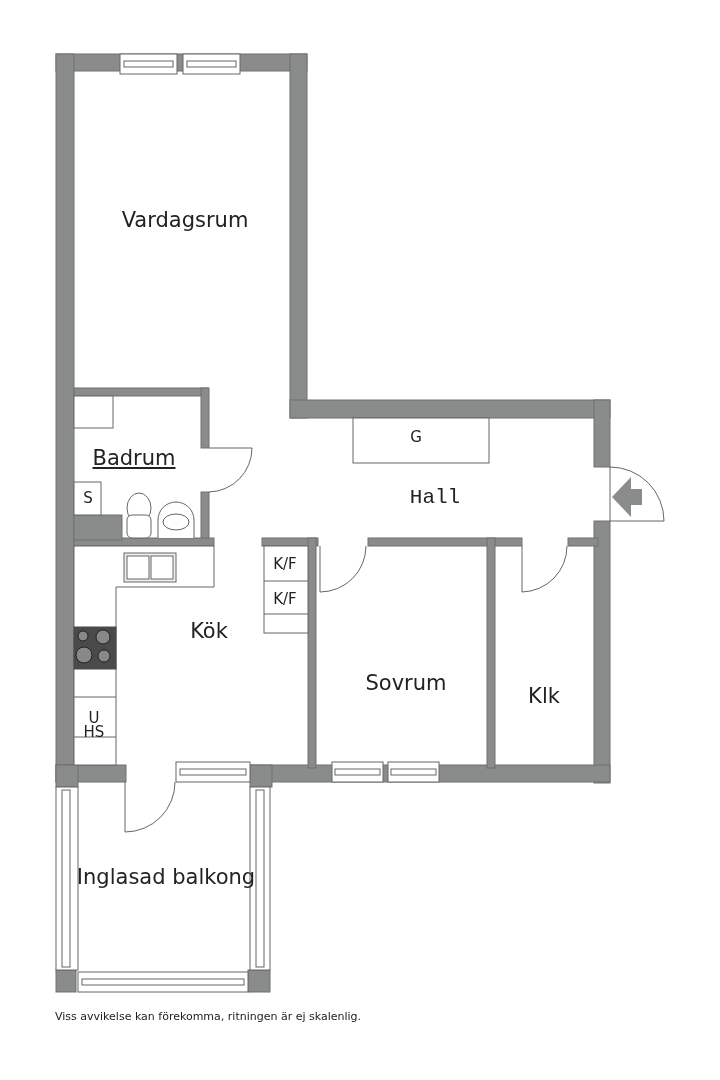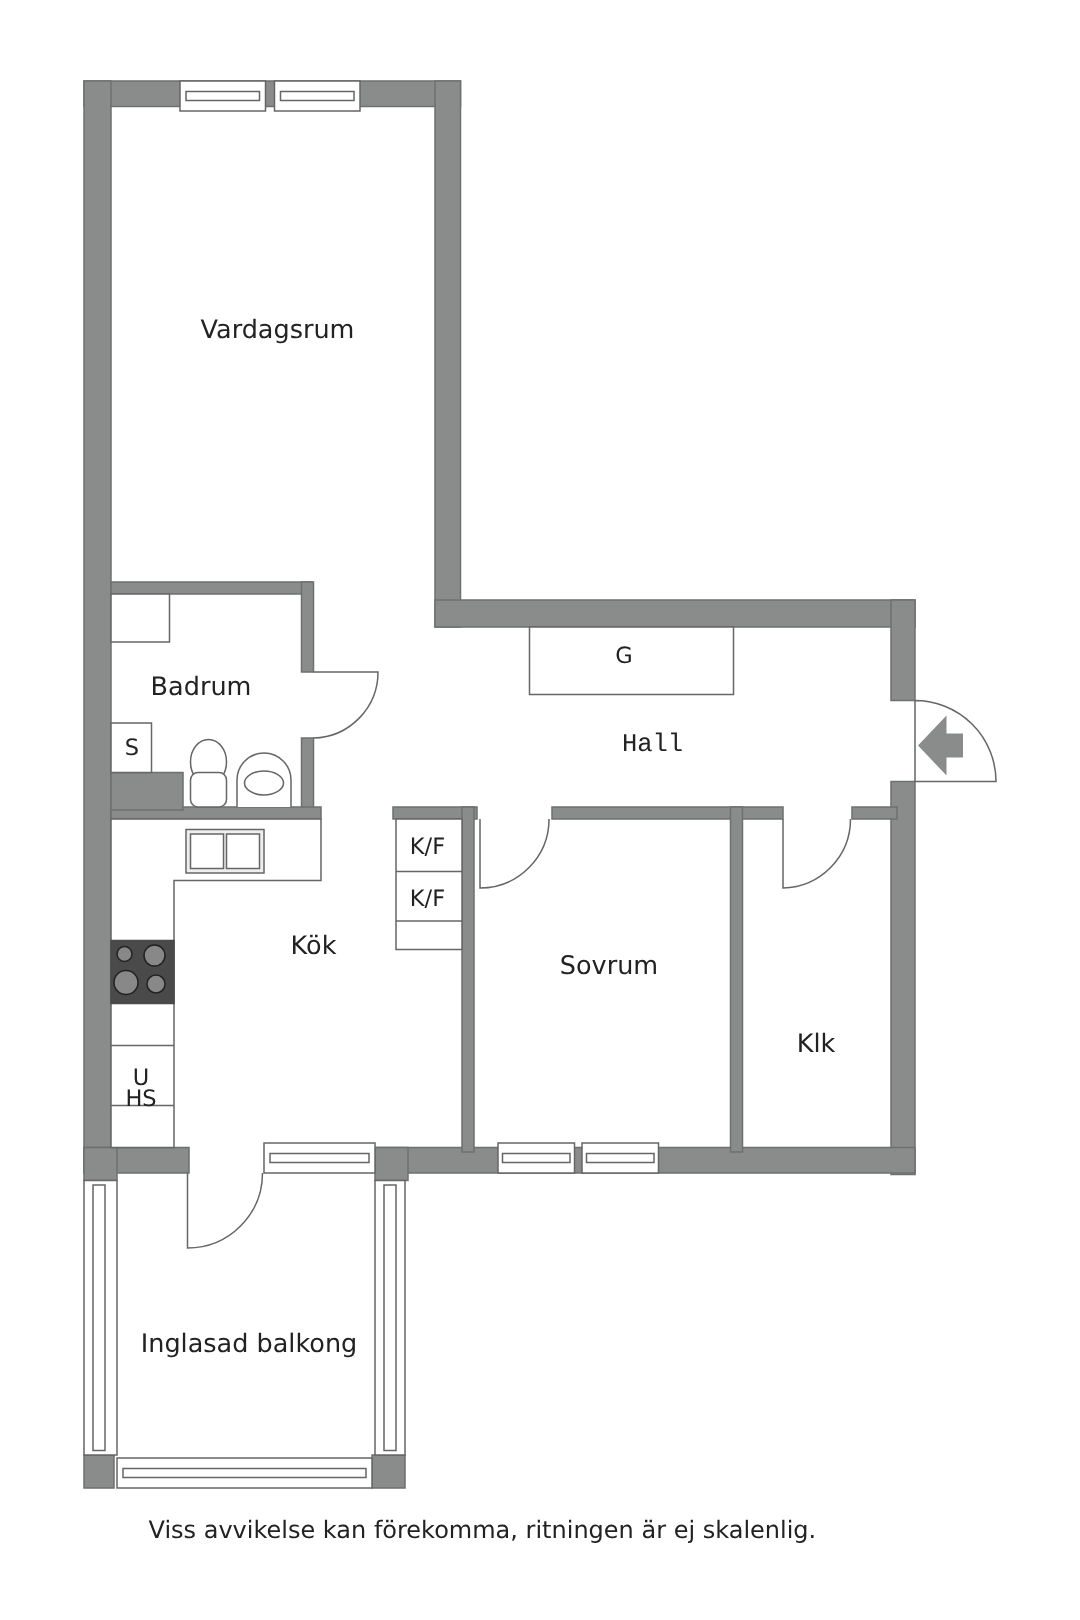--- a/index.html
+++ b/index.html
@@ -1,20 +1,20 @@
 <!DOCTYPE html>
 <html><head>
 <meta charset="utf-8">
 <style>
   html, body { margin: 0; padding: 0; background: #ffffff; }
   body { width: 720px; height: 1080px; position: relative; overflow: hidden; font-family: "DejaVu Sans", sans-serif; }
   #plan { position: absolute; left: 0; top: 0; }
-  .room-label { position: absolute; font-family: "DejaVu Sans", sans-serif; font-size: 17px; color: #222; white-space: nowrap; transform: translate(-50%, -50%); }
+  .room-label { position: absolute; font-family: "DejaVu Sans", sans-serif; font-size: 21px; color: #222; white-space: nowrap; transform: translate(-50%, -50%); }
   .fix-label { position: absolute; font-family: "DejaVu Sans", sans-serif; font-size: 15px; color: #222; transform: translate(-50%, -50%); }
-  .disclaimer { position: absolute; left: 55px; top: 1010px; font-family: "DejaVu Sans", sans-serif; font-size: 16px; color: #222; margin-left: 44px; }
+  .disclaimer { position: absolute; left: 55px; top: 1010px; font-family: "DejaVu Sans", sans-serif; font-size: 11px; color: #222; }
 </style>
 </head>
 <body>
 
 <svg id="plan" width="720" height="1080" viewBox="0 0 720 1080">
 
   <g fill="#8a8c8c" stroke="#6e7070" stroke-width="1">
 
     <rect x="56" y="54" width="251" height="17"></rect>
 
@@ -125,26 +125,26 @@
   </g>
   <g fill="#888" stroke="#222" stroke-width="1">
     <circle cx="83" cy="636" r="5"></circle>
     <circle cx="103" cy="637" r="7"></circle>
     <circle cx="84" cy="655" r="8"></circle>
     <circle cx="104" cy="656" r="6"></circle>
   </g>
 </svg>
 
 <div class="room-label" style="left:185px;top:220px;">Vardagsrum</div>
-<div class="room-label" style="left:134px;top:458px;">Badrum</div>
+<div class="room-label" style="left:134px;top:458px;text-decoration:underline;">Badrum</div>
 <div class="room-label" style="left:435px;top:497px;font-family:Liberation Mono, monospace;">Hall</div>
 <div class="room-label" style="left:209px;top:631px;">Kök</div>
-<div class="room-label" style="left:406px;top:644px;">Sovrum</div>
+<div class="room-label" style="left:406px;top:683px;">Sovrum</div>
 <div class="room-label" style="left:544px;top:696px;">Klk</div>
-<div class="room-label" style="left:166px;top:896px;">Inglasad balkong</div>
+<div class="room-label" style="left:166px;top:877px;">Inglasad balkong</div>
 
 <div class="fix-label" style="left:416px;top:437px;">G</div>
 <div class="fix-label" style="left:88px;top:498px;">S</div>
 <div class="fix-label" style="left:285px;top:564px;">K/F</div>
 <div class="fix-label" style="left:285px;top:599px;">K/F</div>
 <div class="fix-label" style="left:94px;top:718px;">U</div>
 <div class="fix-label" style="left:94px;top:732px;">HS</div>
 
 <div class="disclaimer">Viss avvikelse kan förekomma, ritningen är ej skalenlig.</div>
 

